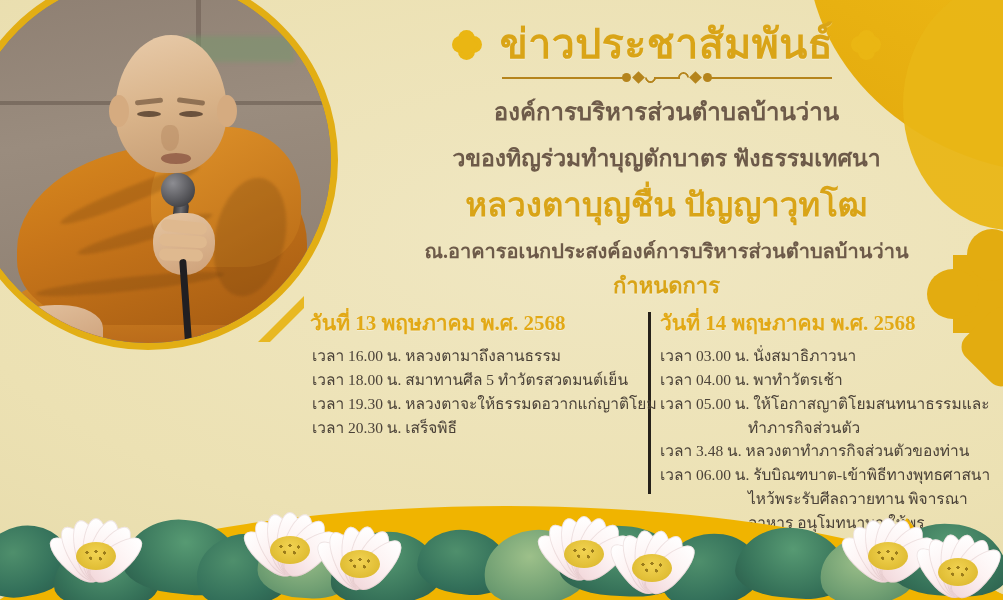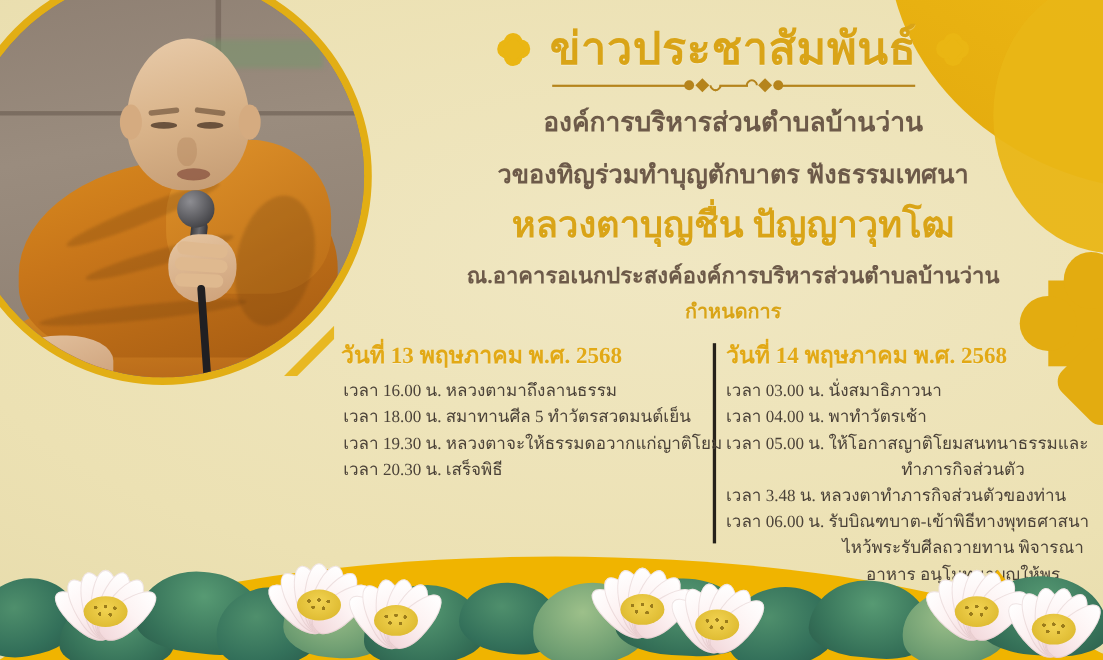--- a/index.html
+++ b/index.html
@@ -267,21 +267,21 @@
     font-size:33px; font-weight:bold; color:#d9a417;
     margin-top:8px; line-height:1.3;
     text-shadow:0 1px 0 rgba(255,255,255,.35);
     white-space:nowrap;
   }
   .venue{
     font-size:20px; font-weight:bold; color:#6d5a49;
     margin-top:10px; line-height:1.4; white-space:nowrap;
   }
   .agenda-word{
-    font-size:18px; font-weight:bold; color:#d9a417;
+    font-size:22px; font-weight:bold; color:#d9a417;
     margin-top:7px; line-height:1.3;
     text-shadow:0 1px 0 rgba(255,255,255,.35);
   }
 
   
   #schedule{
     position:absolute; left:0; top:306px; width:1003px; height:210px;
   }
   .col{ position:absolute; }
   .col-left{ left:296px; top:0; width:346px; }
@@ -291,21 +291,21 @@
     font-size:21px; font-weight:bold; color:#e2a916;
     margin-bottom:5px; white-space:nowrap;
     text-shadow:0 1px 0 rgba(255,255,255,.30);
   }
   .col-left .col-date{ padding-left:14px; }
 
   .item{
     font-size:15.5px; color:#4b4238; line-height:1.54;
     white-space:nowrap;
   }
-  .item .cont{ display:block; white-space:nowrap;text-align:center; }
+  .item .cont{ display:block; white-space:nowrap; }
   .col-left .item{ padding-left:16px; }
   .col-right .item .cont{ padding-left:88px; }
 
   #col-divider{
     position:absolute; left:648px; top:312px;
     width:3px; height:182px;
     background:#26211a;
   }
 
   

